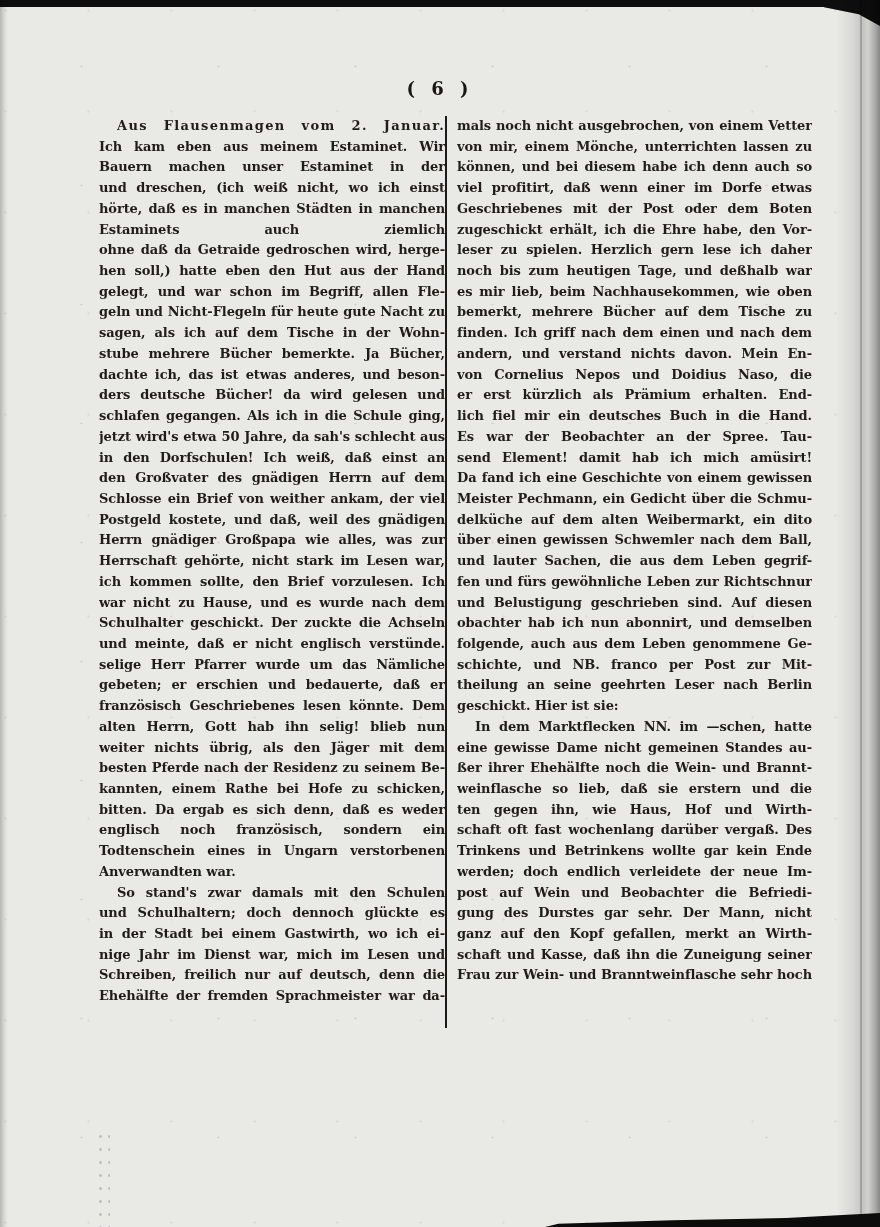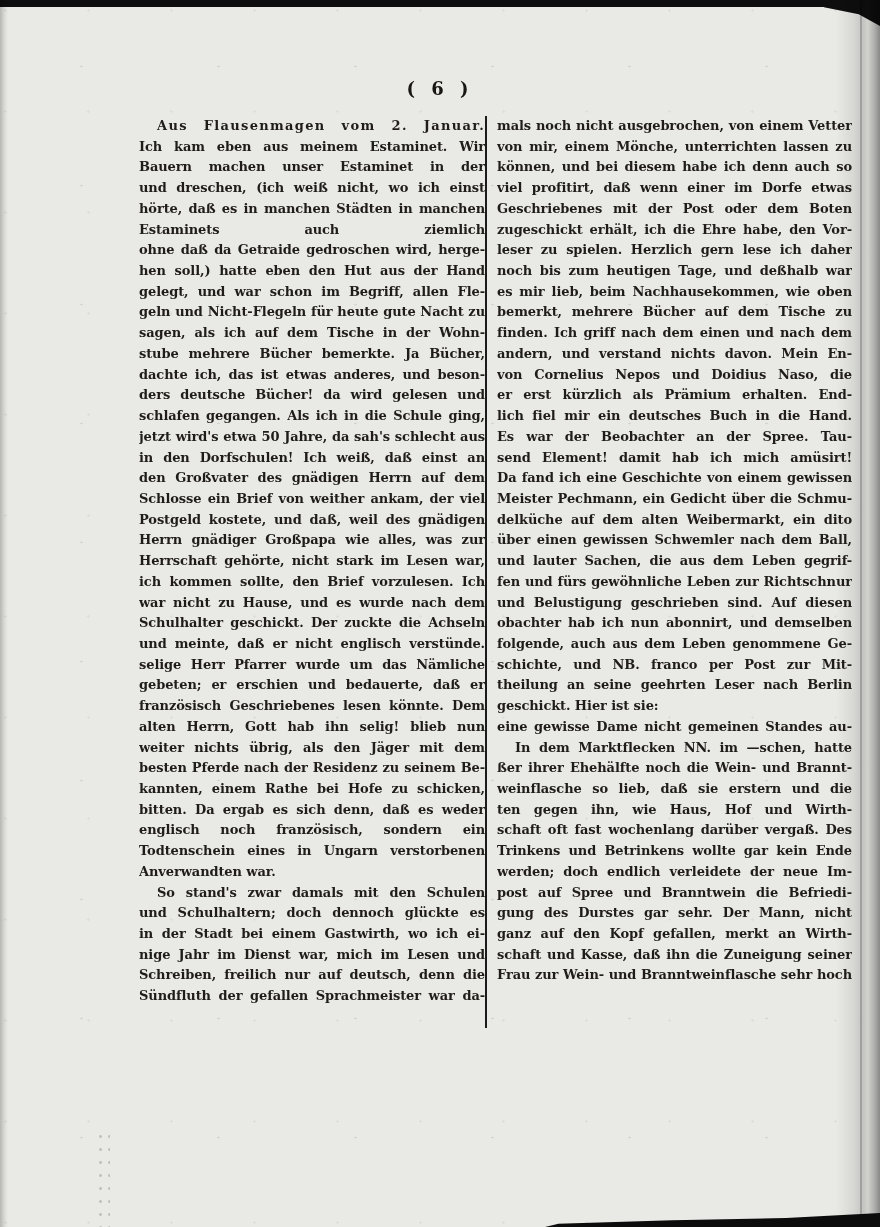--- a/index.html
+++ b/index.html
@@ -50,21 +50,21 @@
   }
   .page-number{
     position:absolute;top:78px;left:0;width:880px;
     text-align:center;
     font-size:18px;font-weight:bold;
     letter-spacing:5px;
     color:#181611;
   }
   .columns{
     position:absolute;top:116px;left:99px;width:713px;
-    display:flex;align-items:flex-start;margin-left:40px;
+    display:flex;align-items:flex-start;
   }
   .col{width:346px;}
   .col.right{flex:1;margin-left:10px;}
   .divider{
     width:2px;height:912px;background:#1b1b1b;margin-left:0;
   }
   .line{
     font-size:13px;
     line-height:20.73px;
     height:20.73px;
@@ -136,21 +136,21 @@
         <div class="line">kannten, einem Rathe bei Hofe zu schicken,</div>
         <div class="line">bitten. Da ergab es sich denn, daß es weder</div>
         <div class="line">englisch noch französisch, sondern ein lateinischer</div>
         <div class="line">Todtenschein eines in Ungarn verstorbenen nahen</div>
         <div class="line end">Anverwandten war.</div>
         <div class="line indent">So stand's zwar damals mit den Schulen</div>
         <div class="line">und Schulhaltern; doch dennoch glückte es mir,</div>
         <div class="line">in der Stadt bei einem Gastwirth, wo ich ei-</div>
         <div class="line">nige Jahr im Dienst war, mich im Lesen und</div>
         <div class="line">Schreiben, freilich nur auf deutsch, denn die</div>
-        <div class="line">Sündfluth der gefallen Sprachmeister war da-</div>
+        <div class="line">Ehehälfte der fremden Sprachmeister war da-</div>
       </div>
     <div class="divider"></div>
     <div class="col right" id="col-right">
         <div class="line">mals noch nicht ausgebrochen, von einem Vetter</div>
         <div class="line">von mir, einem Mönche, unterrichten lassen zu</div>
         <div class="line">können, und bei diesem habe ich denn auch so</div>
         <div class="line">viel profitirt, daß wenn einer im Dorfe etwas</div>
         <div class="line">Geschriebenes mit der Post oder dem Boten</div>
         <div class="line">zugeschickt erhält, ich die Ehre habe, den Vor-</div>
         <div class="line">leser zu spielen. Herzlich gern lese ich daher</div>
@@ -169,28 +169,28 @@
         <div class="line">delküche auf dem alten Weibermarkt, ein dito</div>
         <div class="line">über einen gewissen Schwemler nach dem Ball,</div>
         <div class="line">und lauter Sachen, die aus dem Leben gegrif-</div>
         <div class="line">fen und fürs gewöhnliche Leben zur Richtschnur</div>
         <div class="line">und Belustigung geschrieben sind. Auf diesen Be-</div>
         <div class="line">obachter hab ich nun abonnirt, und demselben</div>
         <div class="line">folgende, auch aus dem Leben genommene Ge-</div>
         <div class="line">schichte, und NB. franco per Post zur Mit-</div>
         <div class="line">theilung an seine geehrten Leser nach Berlin</div>
         <div class="line end">geschickt. Hier ist sie:</div>
+        <div class="line indent">In dem Marktflecken NN. im —schen, hatte</div>
         <div class="line">eine gewisse Dame nicht gemeinen Standes au-</div>
-        <div class="line indent">In dem Marktflecken NN. im —schen, hatte</div>
         <div class="line">ßer ihrer Ehehälfte noch die Wein- und Brannt-</div>
         <div class="line">weinflasche so lieb, daß sie erstern und die Pflich-</div>
         <div class="line">ten gegen ihn, wie Haus, Hof und Wirth-</div>
         <div class="line">schaft oft fast wochenlang darüber vergaß. Des</div>
         <div class="line">Trinkens und Betrinkens wollte gar kein Ende</div>
         <div class="line">werden; doch endlich verleidete der neue Im-</div>
-        <div class="line">post auf Spree und Branntwein die Befriedi-</div>
+        <div class="line">post auf Wein und Beobachter die Befriedi-</div>
         <div class="line">gung des Durstes gar sehr. Der Mann, nicht</div>
         <div class="line">ganz auf den Kopf gefallen, merkt an Wirth-</div>
         <div class="line">schaft und Kasse, daß ihn die Zuneigung seiner</div>
         <div class="line">Frau zur Wein- und Branntweinflasche sehr hoch</div>
       </div>
   </div>
 </div>
 
 </body></html>

